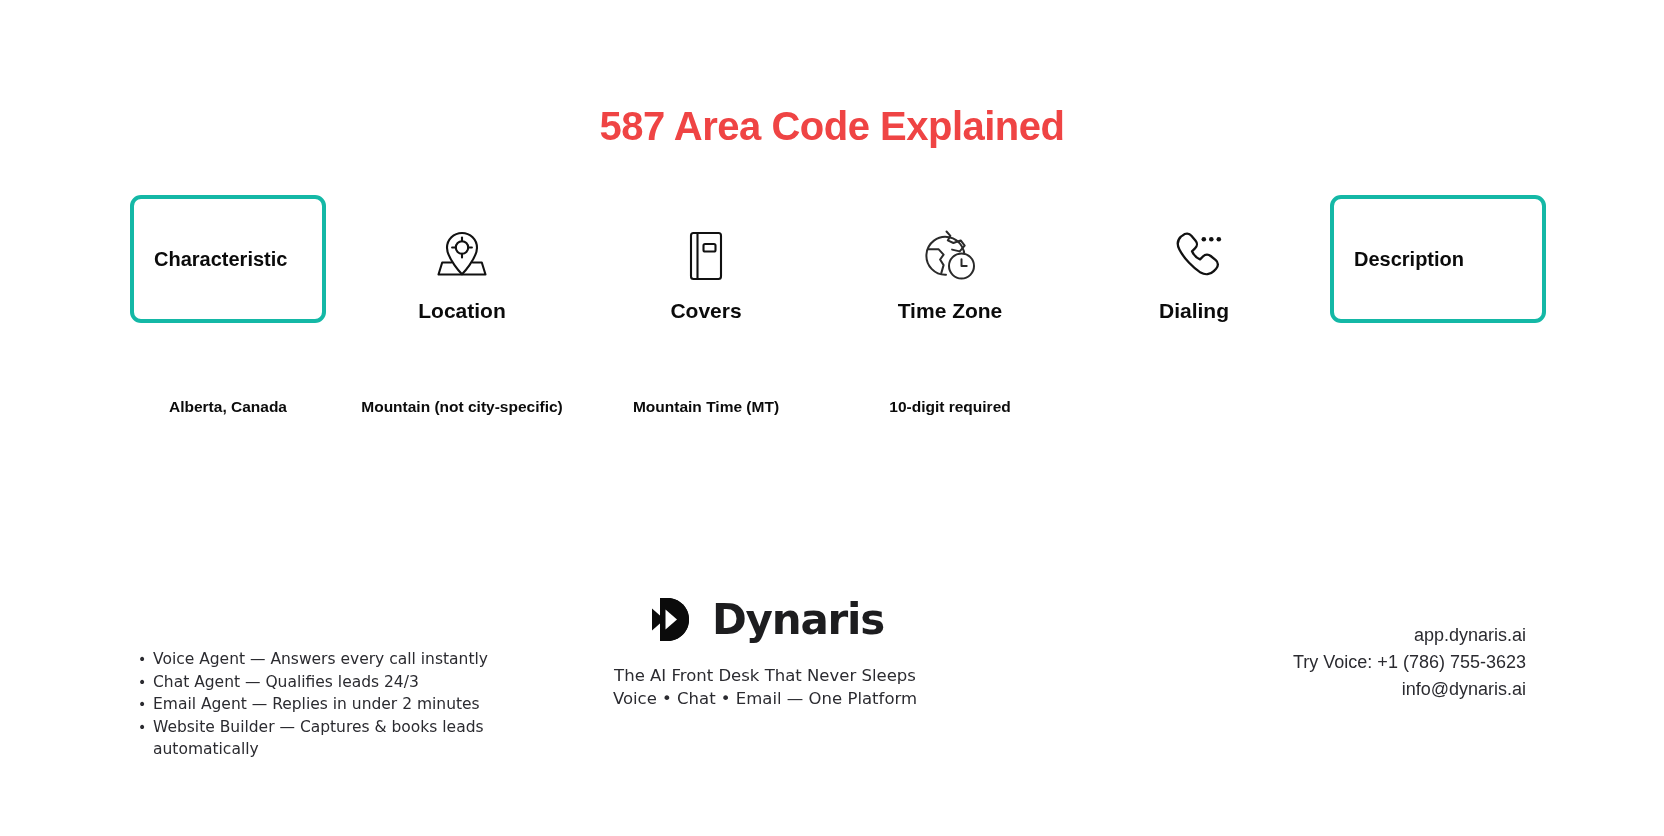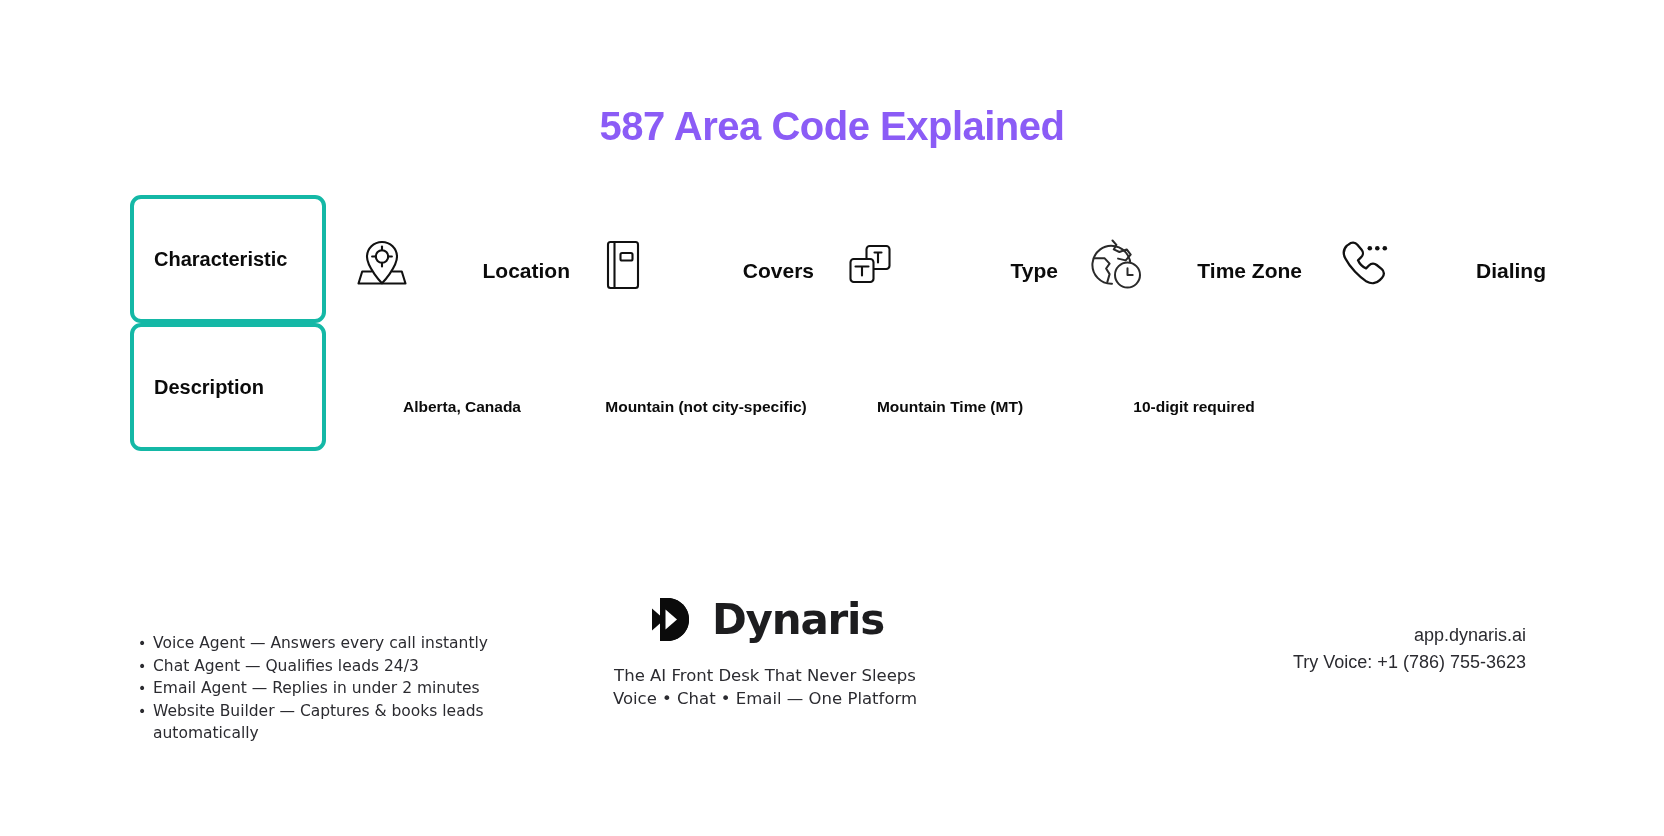--- a/index.html
+++ b/index.html
@@ -21,21 +21,21 @@
   
   .page-title {
     position: absolute;
     top: 104px;
     left: 0;
     width: 1664px;
     text-align: center;
     font-size: 40px;
     font-weight: bold;
     letter-spacing: -0.5px;
-    color: #8b5cf6;
+    color: #ef4444;
   }
 
   
   .grid {
     position: absolute;
     top: 195px;
     left: 130px;
     width: 1404px;
     display: grid;
     grid-template-columns: 196px 216px 216px 216px 216px 216px;
@@ -55,22 +55,23 @@
     font-weight: bold;
     color: #0b0b0b;
     background: #ffffff;
   }
   .label-box.desc { }
 
   
   .head-cell {
     height: 128px;
     display: flex;
-    align-items: center;
-    justify-content: space-between;
+    flex-direction: column;
+    align-items: center;
+    justify-content: flex-end;
     padding-top: 12px;
   }
   .head-icon {
     height: 62px;
     display: flex;
     align-items: center;
     justify-content: center;
   }
   .head-icon svg { display: block; }
   .head-caption {
@@ -94,21 +95,21 @@
     font-weight: bold;
     line-height: 1.35;
     color: #0b0b0b;
     padding: 0 4px;
   }
 
   
   .footer-left {
     position: absolute;
     left: 138px;
-    top: 632px;
+    top: 648px;
     width: 360px;
     font-family: "DejaVu Sans", sans-serif;
     font-size: 15.5px;
     line-height: 22.5px;
     color: #2b2b30;
   }
   .footer-left ul { list-style: none; }
   .footer-left li {
     position: relative;
     padding-left: 15px;
@@ -198,31 +199,20 @@
     <div class="head-icon">
       <svg width="50" height="60" viewBox="0 0 50 60" fill="none" stroke="#111" stroke-width="2.1" stroke-linecap="round" stroke-linejoin="round">
         <rect x="10" y="7" width="30" height="46" rx="2.5"></rect>
         <line x1="16.5" y1="7" x2="16.5" y2="53"></line>
         <rect x="22.5" y="18" width="12" height="7.5" rx="1.6"></rect>
       </svg>
     </div>
     <div class="head-caption">Covers</div>
   </div>
 
-  <div class="head-cell">
-    <div class="head-icon">
-      <svg width="56" height="58" viewBox="0 0 56 58" fill="none" stroke="#111" stroke-width="2.1" stroke-linecap="round" stroke-linejoin="round">
-        <rect x="24.5" y="10" width="23" height="23" rx="3.2" fill="#fff"></rect>
-        <path d="M32.5 16.5h7M36 16.5v10"></path>
-        <rect x="8.5" y="23" width="23" height="23" rx="3.2" fill="#fff"></rect>
-        <path d="M13.5 30.5h13M20 30.5v9"></path>
-      </svg>
-    </div>
-    <div class="head-caption">Type</div>
-  </div>
 
   <div class="head-cell">
     <div class="head-icon">
       <svg width="60" height="58" viewBox="0 0 60 58" fill="none" stroke="#2a2a2a" stroke-width="2" stroke-linecap="round" stroke-linejoin="round">
         <path d="M43.5 34.6A19 19 0 1 0 26 47.8"></path>
         <path d="M8.5 22.3h10.2l4.9 5.4-3.5 4.8 3.5 5.6-2.3 8"></path>
         <path d="M26.5 4.5l3.9 4.3-2.6 4.6 5.6 2.6 7.3-2.6 4 5.2-5 5.8-7.6-1.8"></path>
         <circle cx="41.5" cy="39" r="12.5" fill="#fff"></circle>
         <path d="M41.5 32.3V39h5.2"></path>
       </svg>
@@ -275,13 +265,14 @@
   </div>
   <div class="tagline">
     <div>The AI Front Desk That Never Sleeps</div>
     <div>Voice • Chat • Email — One Platform</div>
   </div>
 </div>
 
 <div class="footer-right">
   <div>app.dynaris.ai</div>
   <div>Try Voice: +1 (786) 755-3623</div>
+  <div>info@dynaris.ai</div>
 </div>
 
 </body></html>

